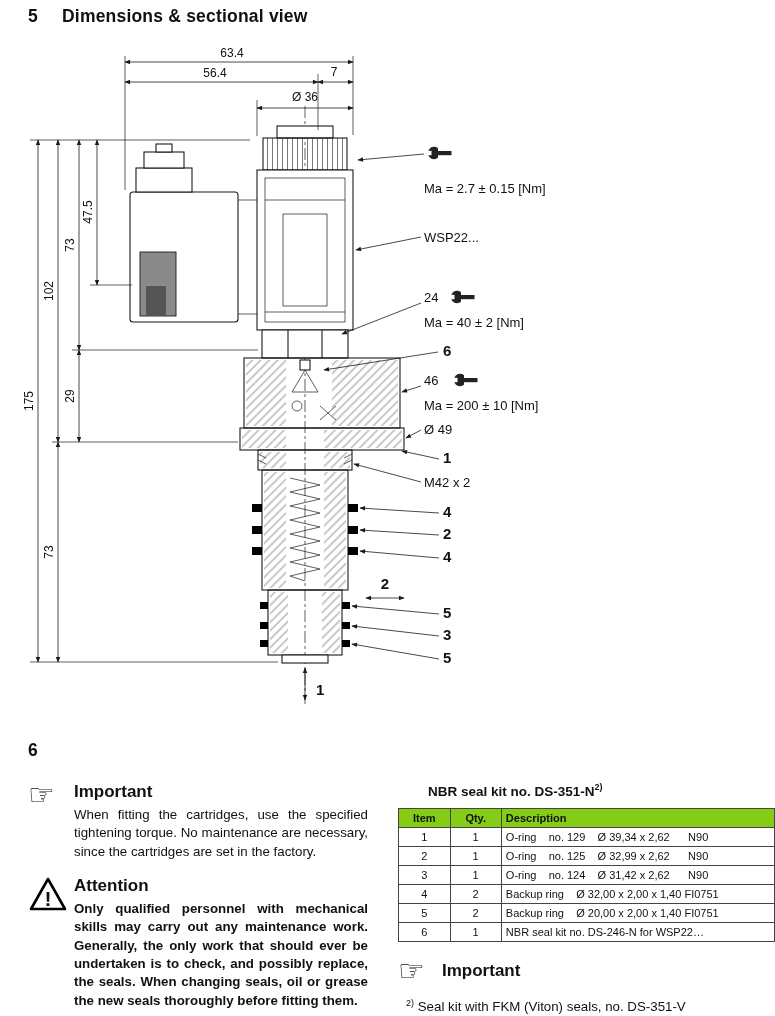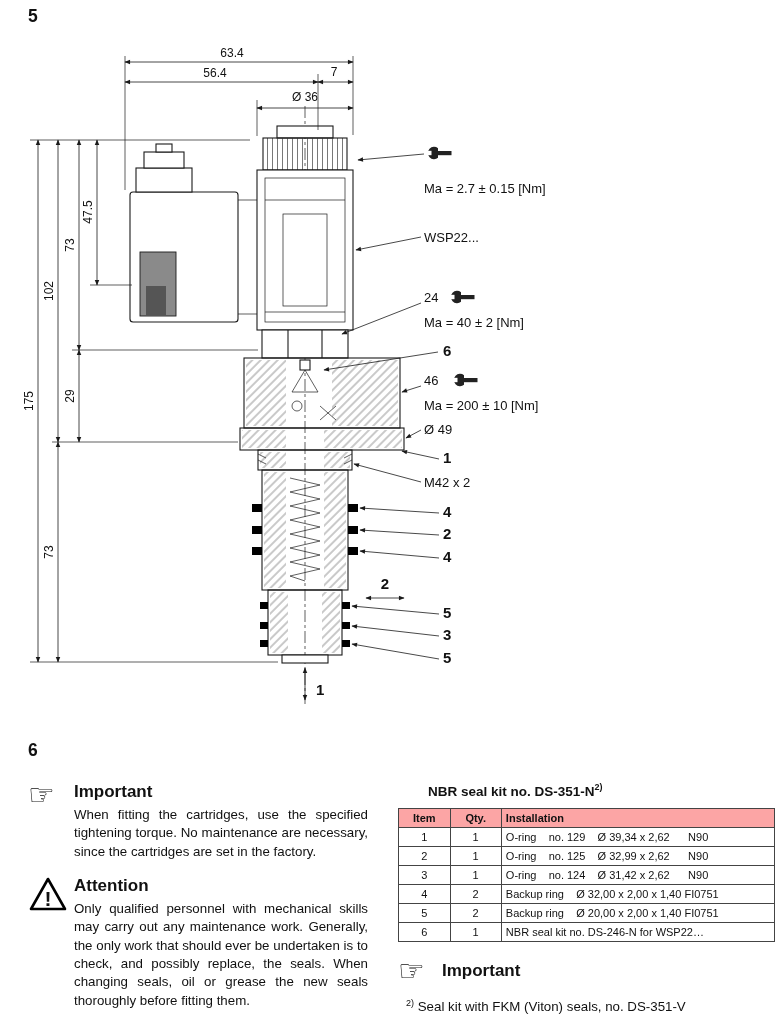--- a/index.html
+++ b/index.html
@@ -27,37 +27,38 @@
   .note { position:absolute; display:flex; align-items:flex-start; }
   .note-icon { font-size:30px; line-height:26px; width:46px; flex:0 0 46px; }
   .note-title { font-weight:bold; font-size:17px; margin-bottom:4px; }
   .note-text { font-size:13.3px; line-height:1.38; text-align:justify; }
 
   
   .kit-title { position:absolute; font-weight:bold; font-size:13.5px; }
   .sup { vertical-align:super; font-size:9px; }
   table.kit { position:absolute; border-collapse:collapse; font-size:11px; }
   table.kit th, table.kit td { border:1px solid #444; padding:2px 4px; height:14px; }
-  table.kit th { background:#fca5a5; font-weight:bold; }
+  table.kit th { background:#84cc16; font-weight:bold; }
   .c-item { width:44px; text-align:center; }
   .c-qty  { width:44px; text-align:center; }
   .c-desc { width:268px; text-align:left; white-space:pre; }
   table.kit th.c-desc { white-space:normal; }
 
   .footnote-head { position:absolute; display:flex; align-items:center; }
   .footnote-head .note-icon { width:44px; flex:0 0 44px; }
   .footnote-line { position:absolute; font-size:13.3px; }
 </style>
 </head>
 <body>
 
 <div class="page">
 
   <div class="heading" style="top:6px; left:28px;">
     <span class="h-num">5</span>
+    <span>Dimensions &amp; sectional view</span>
   </div>
 
   <svg class="drawing" width="775" height="715" viewBox="0 0 775 715">
     <defs>
       <marker id="arr" viewBox="0 0 10 10" refX="9" refY="5" markerWidth="9" markerHeight="7" orient="auto-start-reverse">
         <path d="M0,1 L10,5 L0,9 Z" fill="#1a1a1a"></path>
       </marker>
       <pattern id="hatch" patternUnits="userSpaceOnUse" width="6" height="6" patternTransform="rotate(45)">
         <line x1="1" y1="0" x2="1" y2="6" stroke="#777" stroke-width="0.8"></line>
       </pattern>
@@ -266,34 +267,34 @@
 
   <div class="note" style="top:876px; left:28px; width:346px;">
     <span class="note-icon" style="font-size:0;">
       <svg width="40" height="36" viewBox="0 0 40 36">
         <path d="M20,3 L37,33 L3,33 Z" fill="#fff" stroke="#000" stroke-width="2.6" stroke-linejoin="round"></path>
         <text x="20" y="30" text-anchor="middle" font-size="21" font-weight="bold" font-family="Liberation Sans, sans-serif">!</text>
       </svg>
     </span>
     <div>
       <div class="note-title">Attention</div>
-      <div class="note-text" style="width:294px;">Only qualified personnel with mechanical skills may carry out any maintenance work. Generally, the only work that should ever be undertaken is to check, and possibly replace, the seals. When changing seals, oil or grease the new seals thoroughly before fitting them.</div>
+      <div class="note-text" style="width:294px;font-weight:bold;">Only qualified personnel with mechanical skills may carry out any maintenance work. Generally, the only work that should ever be undertaken is to check, and possibly replace, the seals. When changing seals, oil or grease the new seals thoroughly before fitting them.</div>
     </div>
   </div>
 
   <div class="kit-title" style="top:782px; left:398px;padding-left:30px;">
     <span>NBR seal kit no. DS-351-N</span><span class="sup">2)</span>
   </div>
 
   <table class="kit" style="top:808px; left:398px;">
     <thead>
       <tr>
         <th class="c-item">Item</th>
         <th class="c-qty">Qty.</th>
-        <th class="c-desc">Installation</th>
+        <th class="c-desc">Description</th>
       </tr>
     </thead>
     <tbody>
       <tr>
         <td class="c-item">1</td>
         <td class="c-qty">1</td>
         <td class="c-desc">O-ring    no. 129    Ø 39,34 x 2,62      N90</td>
       </tr>
       <tr>
         <td class="c-item">2</td>

